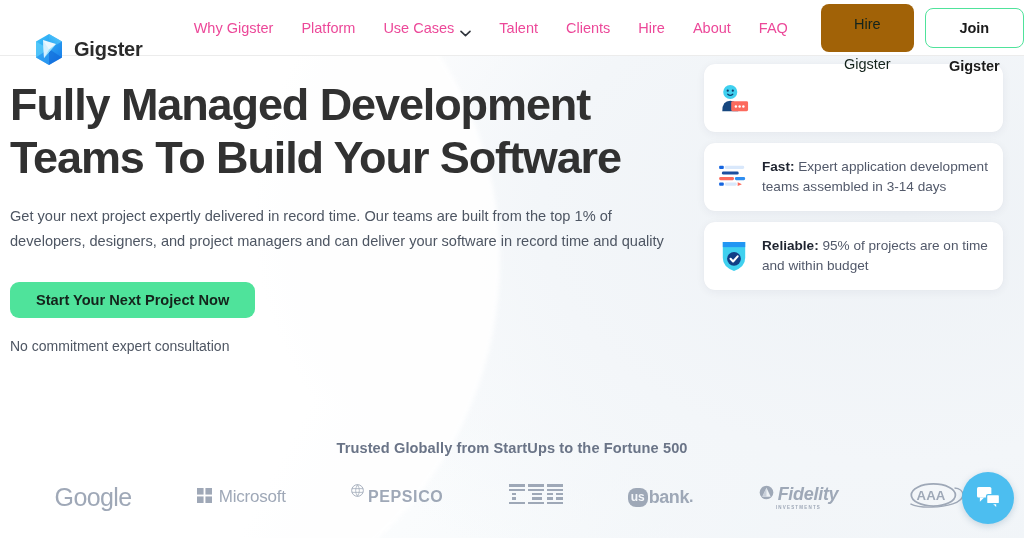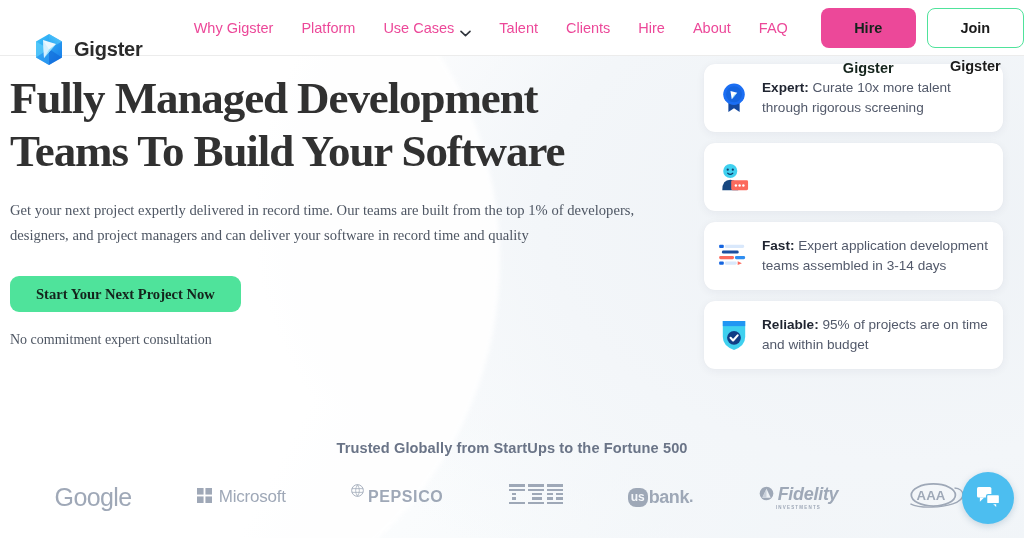--- a/index.html
+++ b/index.html
@@ -88,28 +88,28 @@
     width: 11px; height: 7px;
   }
 
   .header-actions {
     display: flex;
     align-items: center;
     gap: 11px;
     margin-left: 19px;
   }
   .btn-hire {
-    background: #ec4899;
+    background: #a16207;
     color: #14241c;
     font-size: 14.5px;
-    font-weight: bold;
+    font-weight: normal;
     border: none;
     border-radius: 8px;
     padding: 0 22px;
-    height: 40px;
+    height: 48px;
     line-height: 40px;
     cursor: pointer;
     font-family: inherit;
   }
   .btn-join {
     background: #ffffff;
     color: #1b1b1b;
     font-size: 14.5px;
     font-weight: bold;
     border: 1.3px solid #4fe39b;
@@ -125,23 +125,22 @@
   .hero {
     position: absolute;
     top: 56px; left: 0;
     width: 1024px;
     z-index: 5;
   }
 
   .hero-left {
     position: absolute;
     left: 10px;
-    top: 16px;
+    top: 22px;
     width: 670px;
-    font-family: Liberation Serif, serif;
   }
 
   .hero-title {
     font-size: 45px;
     line-height: 53px;
     font-weight: bold;
     color: #313131;
     letter-spacing: -1.1px;
   }
 
@@ -373,34 +372,20 @@
 
       <p class="hero-sub">Get your next project expertly delivered in record time. Our teams are built from the top 1% of developers, designers, and project managers and can deliver your software in record time and quality</p>
 
       <button class="hero-cta">Start Your Next Project Now</button>
 
       <div class="hero-note">No commitment expert consultation</div>
     </div>
 
     <div class="cards">
 
-      <div class="card">
-        <span class="card-icon">
-          <svg viewBox="0 0 32 34" width="30" height="32" xmlns="http://www.w3.org/2000/svg">
-            <path d="M10 20 L10 32 L16 28 L22 32 L22 20 Z" fill="#14489e"></path>
-            <circle cx="16" cy="13" r="11.5" fill="#1b6ef3"></circle>
-            <circle cx="16" cy="13" r="8.5" fill="#1565e0"></circle>
-            <path d="M12.2 9.5 L19.4 11.4 L13.6 18.2 Z" fill="#ffffff"></path>
-            <path d="M19.4 11.4 L16 13.8 L13.6 18.2 Z" fill="#7fd6fb"></path>
-          </svg>
-        </span>
-        <div class="card-text">
-          <b>Expert:</b><span> Curate 10x more talent through rigorous screening</span>
-        </div>
-      </div>
 
       <div class="card">
         <span class="card-icon">
           <svg viewBox="0 0 34 32" width="32" height="30" xmlns="http://www.w3.org/2000/svg">
             <circle cx="13" cy="9.5" r="7.5" fill="#3fd0ef"></circle>
             <circle cx="10.3" cy="8.2" r="1.2" fill="#0f3b6b"></circle>
             <circle cx="15.7" cy="8.2" r="1.2" fill="#0f3b6b"></circle>
             <path d="M10.3 12 Q13 14.3 15.7 12" stroke="#0f3b6b" stroke-width="1.3" fill="none" stroke-linecap="round"></path>
             <path d="M4.5 30 Q4.5 19 13 19 Q21.5 19 21.5 30 Z" fill="#17477f"></path>
             <rect x="14" y="19.5" width="18" height="10.5" rx="1.5" fill="#fc6a5d"></rect>
@@ -507,21 +492,21 @@
 
     <div class="logo">
       <span style="display:flex;align-items:center;">
         <span style="background:#9aa4b4;color:#f4f7fa;font-size:12px;font-weight:bold;padding:0 3px;border-radius:8px;line-height:19px;">us</span>
           <span class="usbank-text" style="margin-left:1px;">bank</span>
           <span style="font-size:16px;font-weight:bold;">.</span>
       </span>
     </div>
 
     <div class="logo" style="flex-direction:column;justify-content:center;">
-      <span style="display:flex;align-items:flex-end;">
+      <span style="display:flex;align-items:center;">
         <span style="margin-right:4px;">
           <svg viewBox="0 0 16 16" width="15" height="15">
               <circle cx="8" cy="8" r="7.3" fill="#9aa4b4"></circle>
               <path d="M8 3 L12.5 12.5 H3.5 Z" fill="#eef2f6"></path>
               <path d="M8 3 L8 12.5 H3.5 Z" fill="#c7cfda"></path>
             </svg>
         </span>
         <span class="fidelity-text">Fidelity</span>
       </span>
       <span class="fidelity-sub">INVESTMENTS</span>

